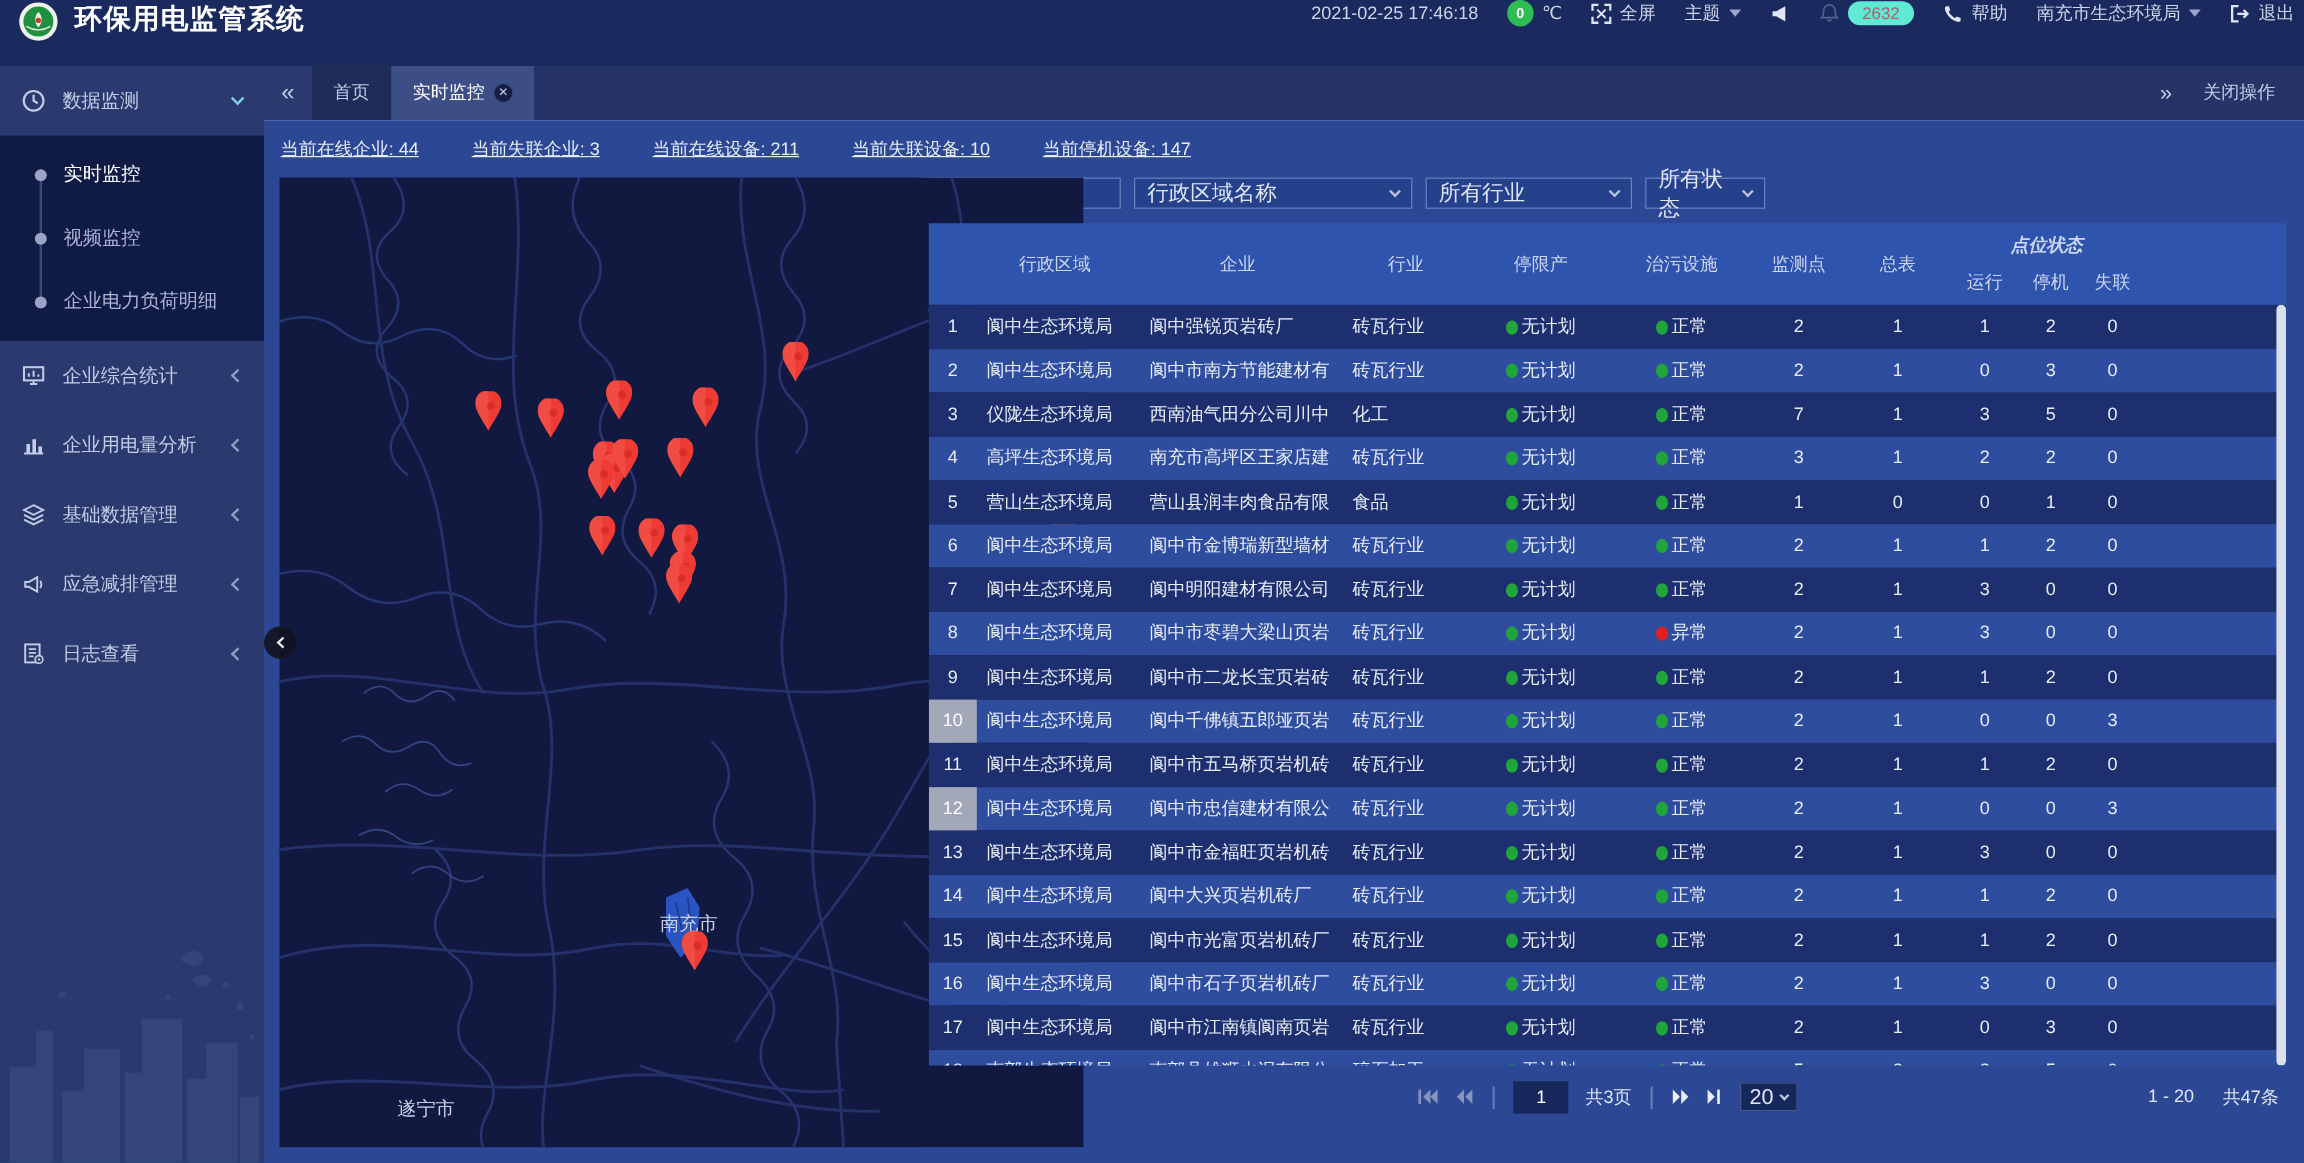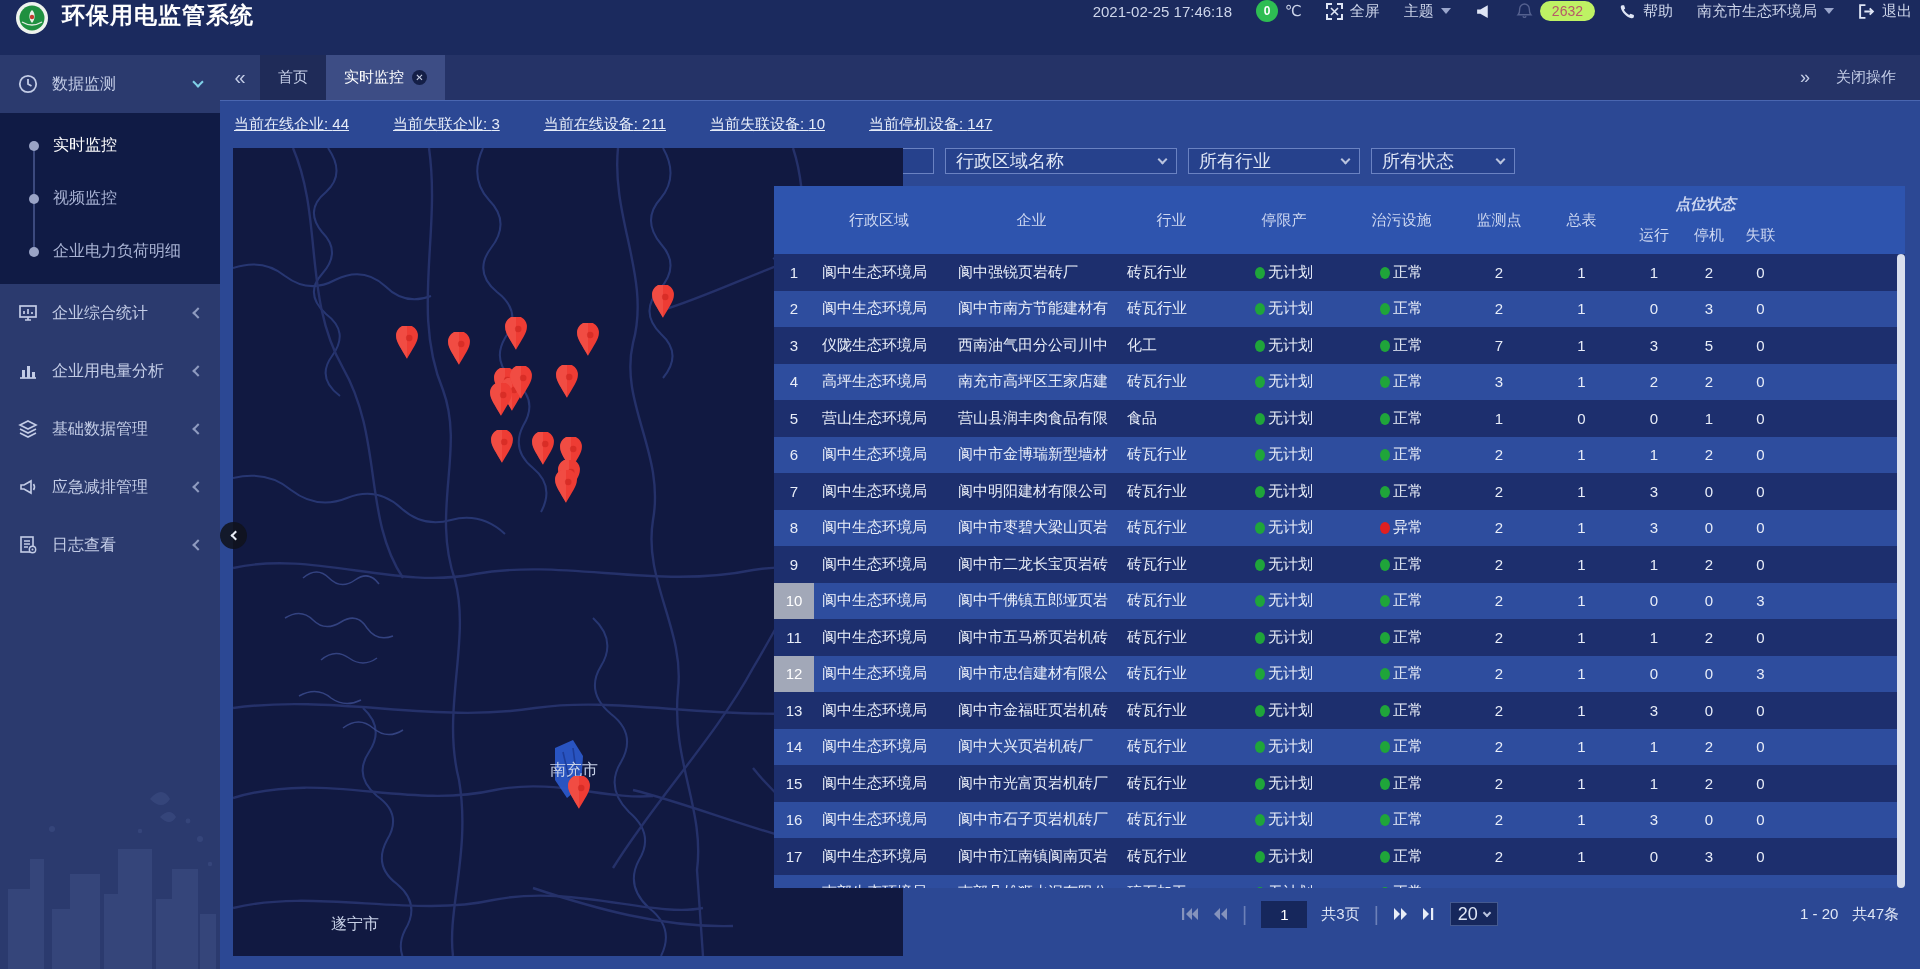--- a/index.html
+++ b/index.html
@@ -7,21 +7,21 @@
   body { font-family:"Liberation Sans","DejaVu Sans",sans-serif; background:#2c4894; position:relative; color:#e7ecf8; }
 
   
   .hdr { position:absolute; top:0; left:0; right:0; height:55px; background:#1b2a5e; display:flex; align-items:flex-start; z-index:30; }
   .hdr-logo { margin-left:14px; width:36px; height:36px; }
   .hdr-title { margin-left:12px; font-size:23px; font-weight:bold; color:#ffffff; letter-spacing:1px; }
   .hdr-right { margin-left:auto; display:flex; align-items:center; gap:24px; padding-right:8px; font-size:15px; color:#cdd5ea; }
   .hdr-item { display:flex; align-items:center; gap:7px; cursor:pointer; white-space:nowrap; }
   .temp-badge { width:22px; height:22px; border-radius:50%; background:#2ebd53; color:#fff; font-size:12px; font-weight:bold; display:flex; align-items:center; justify-content:center; }
   .temp-unit { color:#cdd5ea; font-size:15px; }
-  .notif-badge { background:#bef264; color:#b75a68; font-size:14px; padding:2px 12px; border-radius:11px; }
+  .notif-badge { background:#5eead4; color:#b75a68; font-size:14px; padding:2px 12px; border-radius:11px; }
   .caret { width:0; height:0; border-left:5px solid transparent; border-right:5px solid transparent; border-top:6px solid #9aa6cc; display:inline-block; }
   .hicon { width:17px; height:17px; }
 
   
   .sidebar { position:absolute; top:55px; left:0; bottom:0; width:220px; background:#2b3a6e; z-index:20; overflow:hidden; }
   .side-item { height:58px; display:flex; align-items:center; padding:0 18px; color:#c3cce6; font-size:16px; cursor:pointer; }
   .side-item .sicon { width:20px; height:20px; margin-right:14px; flex:none; }
   .side-item .lbl { flex:1; }
   .chev-l { width:8px; height:8px; border-left:2px solid #8f9bc0; border-bottom:2px solid #8f9bc0; transform:rotate(45deg); }
   .chev-d { width:8px; height:8px; border-left:2px solid #7fd0e8; border-bottom:2px solid #7fd0e8; transform:rotate(-45deg); margin-top:-4px; }
@@ -56,21 +56,21 @@
   .map-toggle .chev-l { border-color:#e8ecf6; width:7px; height:7px; margin-left:3px; }
 
   
   .right-panel { flex:1; display:flex; flex-direction:column; }
   .filters { height:26px; display:flex; gap:11px; margin-bottom:12px; }
   .f-input { width:160px; height:26px; background:#26418c; border:1px solid #6a82c2; color:#fdba74; font-size:14px; padding:0 10px; outline:none; }
   .f-input::placeholder { color:#b9c3de; }
   .f-select { height:26px; background:#26418c; border:1px solid #6a82c2; color:#dfe6f5; font-size:18px; display:flex; align-items:center; padding:0 10px; cursor:pointer; }
   .f-select .txt { flex:1; }
   .f-select .chev-dn { width:7px; height:7px; border-left:2px solid #b9c3de; border-bottom:2px solid #b9c3de; transform:rotate(-45deg); margin-left:8px; margin-top:-3px; }
-  .fw-region { width:232px; } .fw-industry { width:172px; } .fw-status { width:144px; }
+  .fw-region { width:232px; } .fw-industry { width:172px; } .fw-status { width:100px; }
 
   .grid-cols { display:grid; grid-template-columns:40px 130px 175px 105px 120px 115px 80px 85px 60px 50px 53px; }
   .thead { height:68px; background:#2e54ae; color:#ccd6f0; font-size:15px; grid-template-rows:30px 38px; position:relative; }
   .thead .h { grid-row:1/3; display:flex; align-items:center; justify-content:center; }
   .thead .group { grid-column:9/12; grid-row:1; display:flex; align-items:flex-end; justify-content:center; font-style:italic; font-weight:bold; padding-bottom:2px; }
   .thead .sub { grid-row:2; display:flex; align-items:center; justify-content:center; }
 
   .rows-vp { height:634px; overflow:hidden; position:relative; }
   .trow { height:36.5px; align-items:center; font-size:15px; color:#e8edf8; cursor:default; }
   .trow.odd { background:#1d2f6e; }
@@ -85,21 +85,21 @@
   .dot.green { background:#1fa53a; }
   .dot.red { background:#e01f1f; }
   .scrollthumb { position:absolute; right:0; top:0; width:8px; height:634px; background:#d9dfee; border-radius:4px; }
 
   .pager { height:52px; display:flex; align-items:center; justify-content:center; gap:14px; position:relative; font-size:15px; color:#dfe6f5; }
   .pg-sep { color:#6c80b8; font-size:20px; font-weight:100; }
   .pg-ico { display:flex; align-items:center; cursor:pointer; }
   .pg-input { width:46px; height:27px; background:#16275c; border:none; color:#fff; text-align:center; font-size:15px; }
   .pg-select { height:24px; background:#16275c; border:1px solid #44598f; color:#dfe6f5; display:flex; align-items:center; padding:0 7px; gap:6px; cursor:pointer; font-size:18px; }
   .pg-select .chev-dn { width:6px; height:6px; border-left:2px solid #b9c3de; border-bottom:2px solid #b9c3de; transform:rotate(-45deg); margin-top:-2px; }
-  .pg-info { position:absolute; right:6px; display:flex; gap:14px; }
+  .pg-info { position:absolute; right:6px; display:flex; gap:24px; }
 </style>
 </head>
 <body>
 
 <div class="hdr">
   <svg class="hdr-logo" viewBox="0 0 36 36">
     <circle cx="18" cy="18" r="16" fill="#eef3ee"></circle>
     <circle cx="18" cy="18" r="12.5" fill="#1f9040"></circle>
     <path d="M18 10 c3.5 3 3.5 9 0 13 c-3.5 -4 -3.5 -10 0 -13z" fill="#e8f2e8"></path>
     <circle cx="18" cy="17" r="2.2" fill="#c43c30"></circle>

